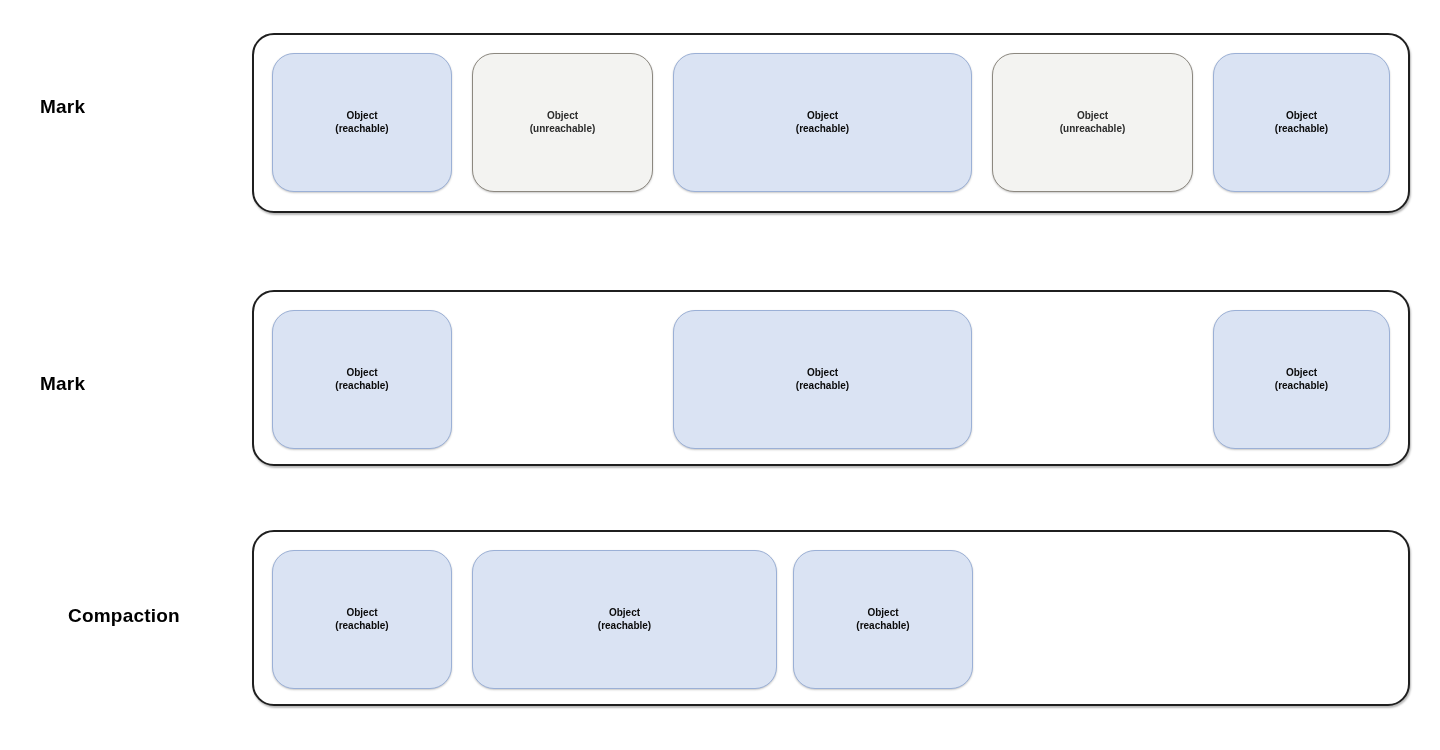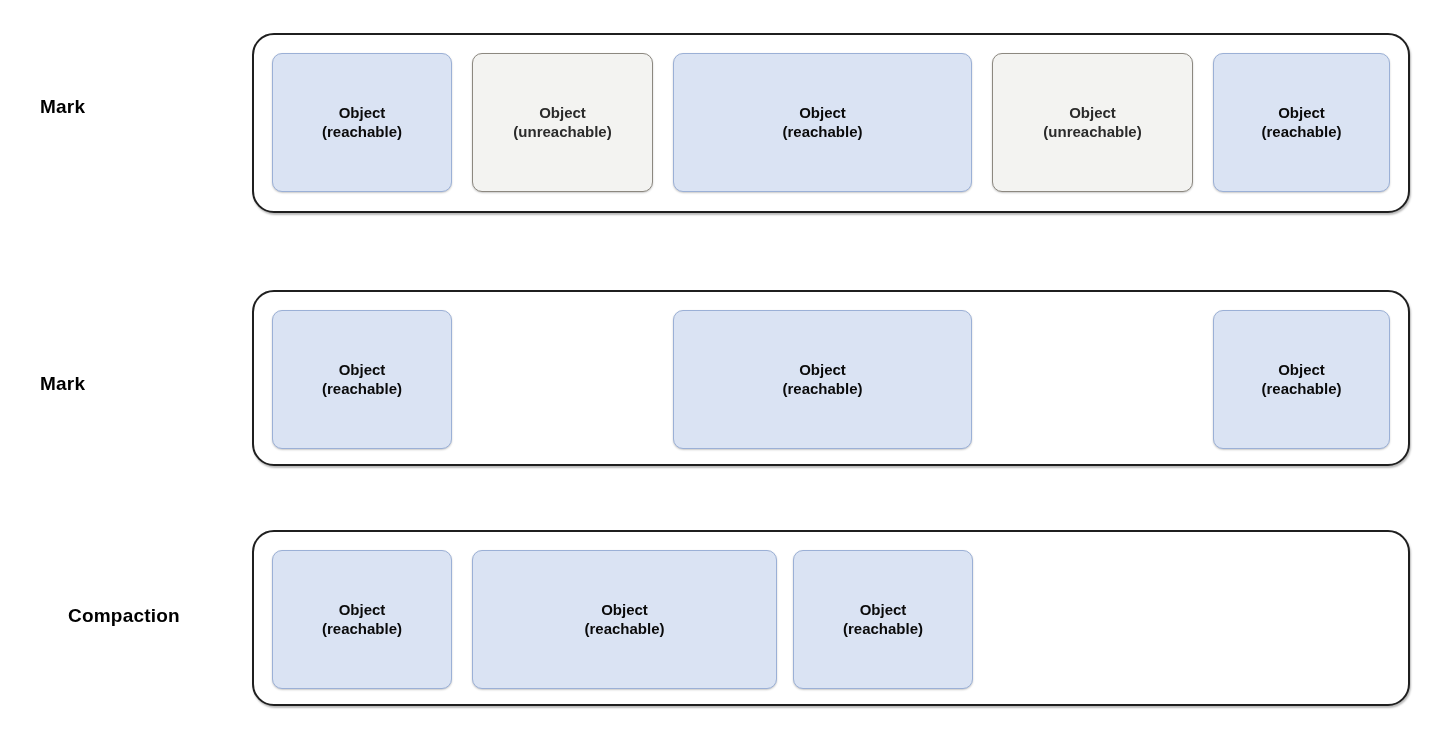--- a/index.html
+++ b/index.html
@@ -44,27 +44,27 @@
     box-sizing: border-box;
     border: 2px solid #1f1f1f;
     border-radius: 22px;
     background: #ffffff;
     box-shadow: 1px 2px 2px rgba(0,0,0,0.28);
   }
 
   .obj-box {
     position: absolute;
     box-sizing: border-box;
-    border-radius: 10px;
+    border-radius: 22px;
     display: flex;
     align-items: center;
     justify-content: center;
     text-align: center;
     line-height: 1.25;
-    font-size: 15px;
+    font-size: 10px;
     font-weight: bold;
     box-shadow: 0px 1px 2px rgba(0,0,0,0.22);
   }
 
   .obj-box .obj-text {
     display: block;
     white-space: pre-line;
     padding: 0 4px;
   }
 

